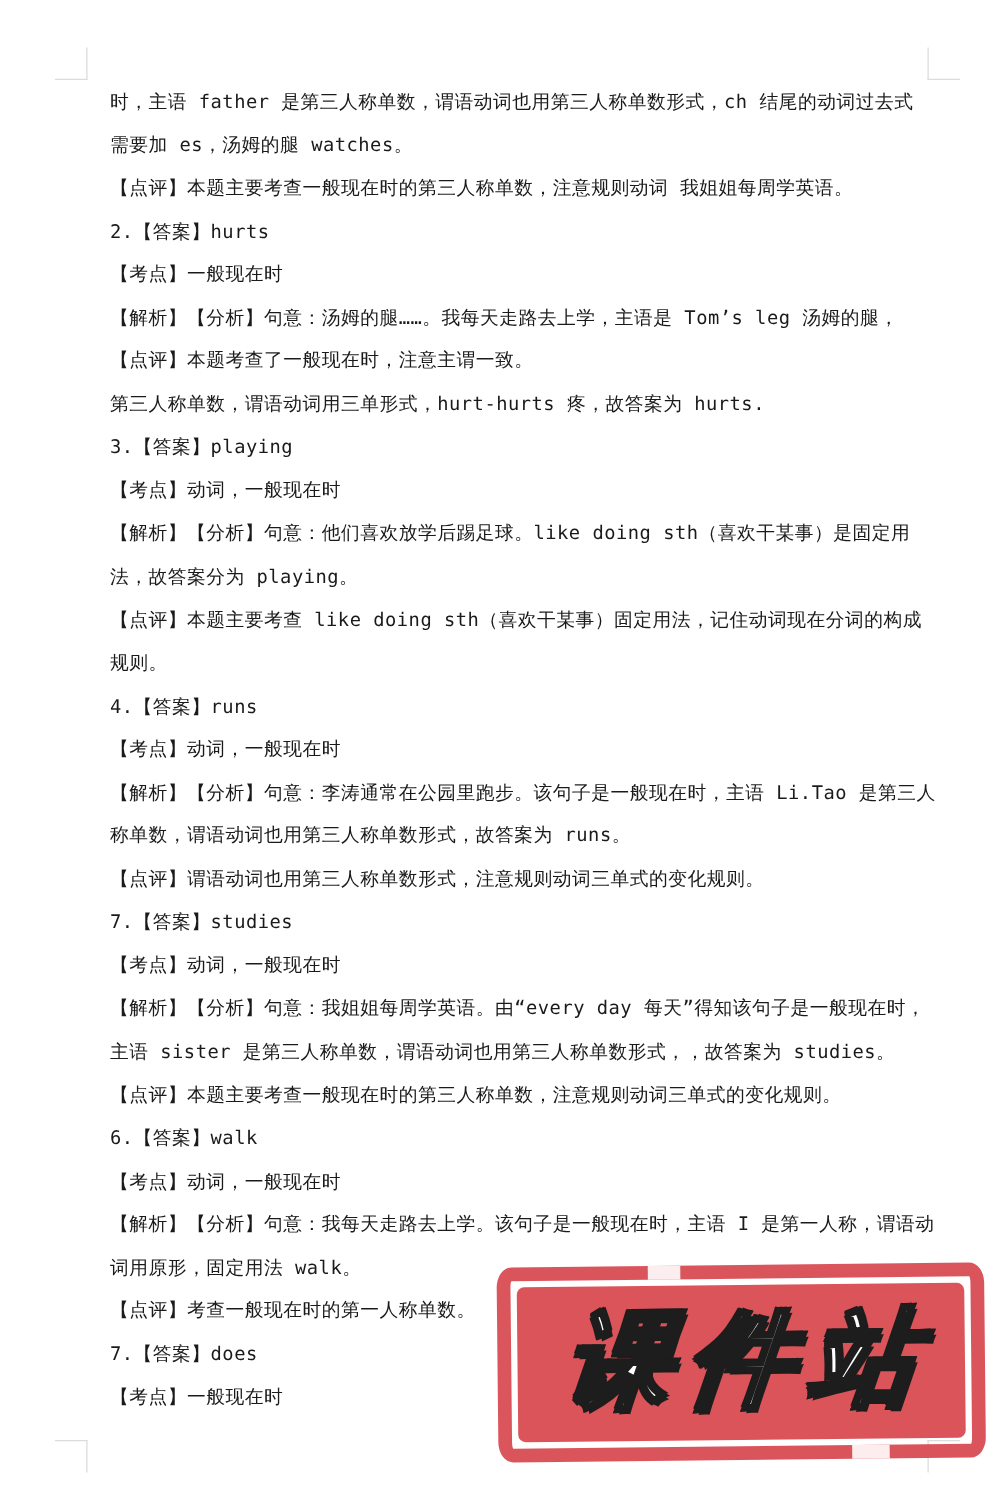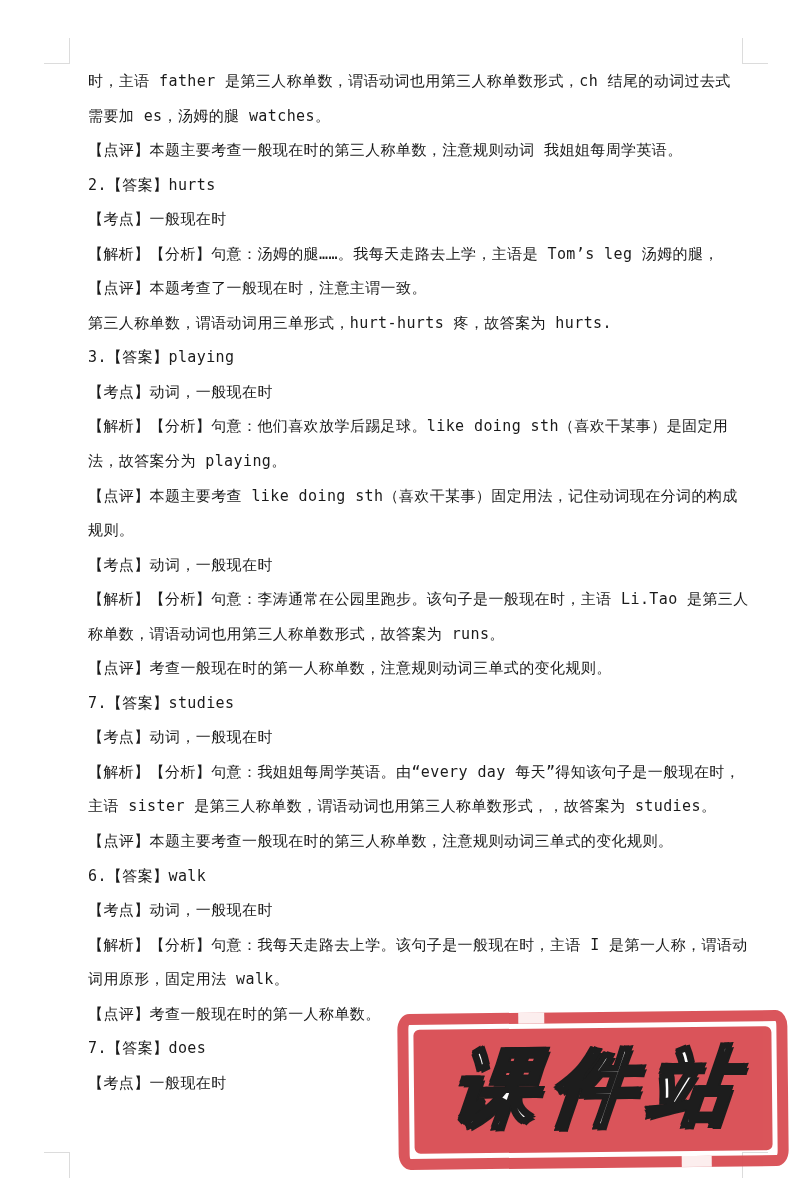--- a/index.html
+++ b/index.html
@@ -92,24 +92,25 @@
     <div class="line">【考点】一般现在时</div>
     <div class="line">【解析】【分析】句意：汤姆的腿……。我每天走路去上学，主语是 Tom’s leg 汤姆的腿，</div>
     <div class="line">【点评】本题考查了一般现在时，注意主谓一致。</div>
     <div class="line">第三人称单数，谓语动词用三单形式，hurt-hurts 疼，故答案为 hurts.</div>
     <div class="line">3.【答案】playing</div>
     <div class="line">【考点】动词，一般现在时</div>
     <div class="line">【解析】【分析】句意：他们喜欢放学后踢足球。like doing sth（喜欢干某事）是固定用</div>
     <div class="line">法，故答案分为 playing。</div>
     <div class="line">【点评】本题主要考查 like doing sth（喜欢干某事）固定用法，记住动词现在分词的构成</div>
     <div class="line">规则。</div>
+    <div class="line">4.【答案】runs</div>
     <div class="line">【考点】动词，一般现在时</div>
     <div class="line">【解析】【分析】句意：李涛通常在公园里跑步。该句子是一般现在时，主语 Li.Tao 是第三人</div>
     <div class="line">称单数，谓语动词也用第三人称单数形式，故答案为 runs。</div>
-    <div class="line">【点评】考查一般现在时的第一人称单数，注意规则动词三单式的变化规则。</div>
+    <div class="line">【点评】谓语动词也用第三人称单数形式，注意规则动词三单式的变化规则。</div>
     <div class="line">7.【答案】studies</div>
     <div class="line">【考点】动词，一般现在时</div>
     <div class="line">【解析】【分析】句意：我姐姐每周学英语。由“every day 每天”得知该句子是一般现在时，</div>
     <div class="line">主语 sister 是第三人称单数，谓语动词也用第三人称单数形式，，故答案为 studies。</div>
     <div class="line">【点评】本题主要考查一般现在时的第三人称单数，注意规则动词三单式的变化规则。</div>
     <div class="line">6.【答案】walk</div>
     <div class="line">【考点】动词，一般现在时</div>
     <div class="line">【解析】【分析】句意：我每天走路去上学。该句子是一般现在时，主语 I 是第一人称，谓语动</div>
     <div class="line">词用原形，固定用法 walk。</div>
     <div class="line">【点评】考查一般现在时的第一人称单数。</div>

